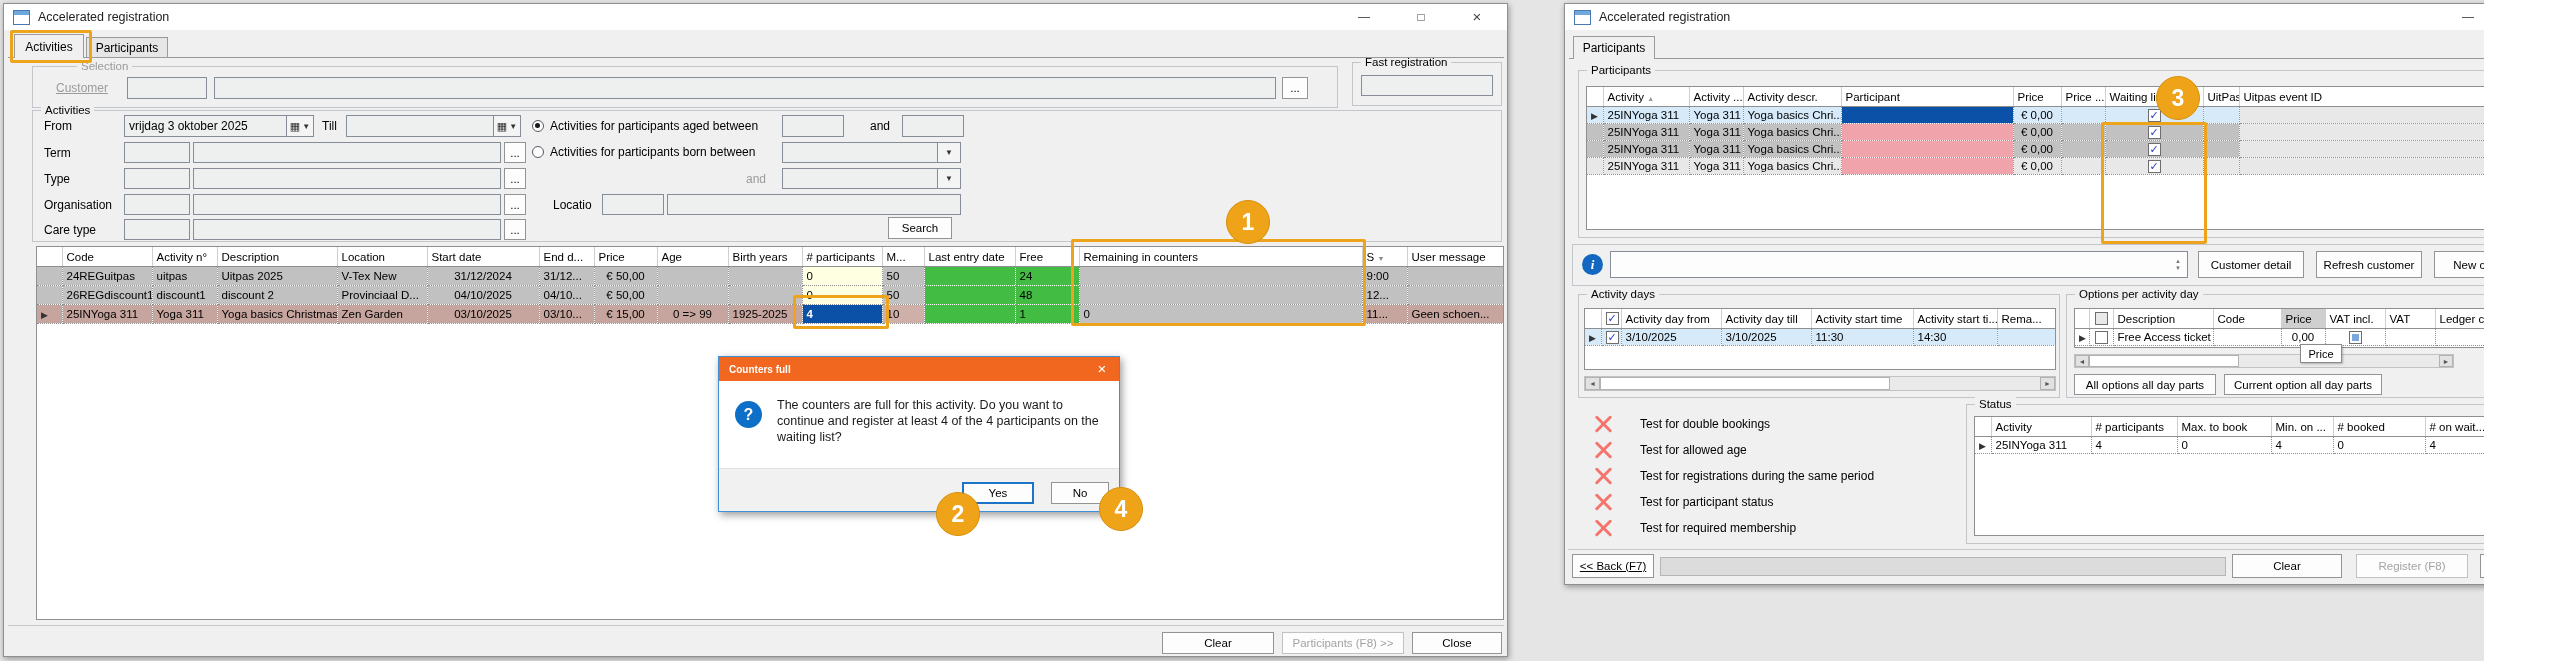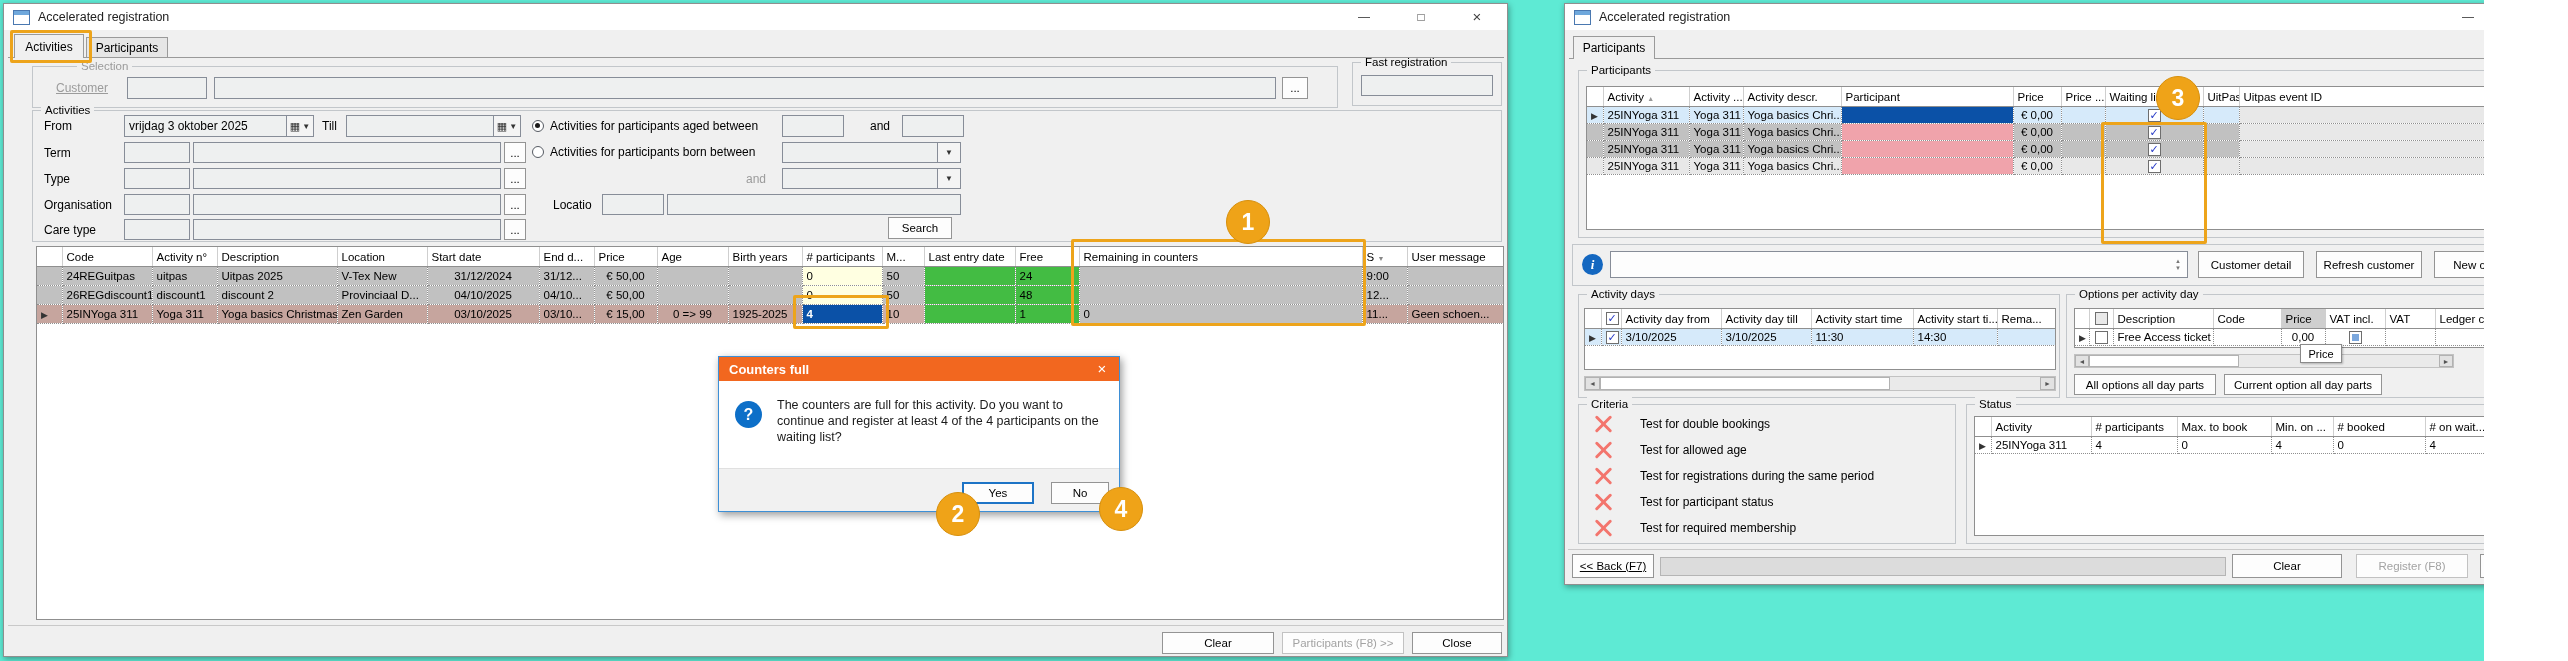--- a/index.html
+++ b/index.html
@@ -1,17 +1,17 @@
 <!DOCTYPE html>
 <html><head>
 <meta charset="utf-8">
 <style>
   html,body{margin:0;padding:0;background:#ffffff;}
   body{font-family:"Liberation Sans","DejaVu Sans",sans-serif;color:#000;}
-  .canvas{position:relative;width:2484px;height:661px;background:#5eead4;overflow:hidden;}
+  .canvas{position:relative;width:2484px;height:661px;background:#e5e5e5;overflow:hidden;}
   .abs{position:absolute;}
   .win{position:absolute;background:#f0f0f0;border:1px solid #8f8f8f;box-shadow:1px 2px 6px rgba(0,0,0,.35);box-sizing:border-box;}
   .titlebar{position:absolute;left:0;top:0;right:0;height:26px;background:#fff;display:flex;align-items:center;}
   .wicon{width:15px;height:13px;border:1px solid #4a78b0;background:#fff;margin:0 8px 0 9px;position:relative;}
   .wicon::before{content:"";position:absolute;left:0;top:0;right:0;height:4px;background:#6fa8dc;}
   .wtitle{font-size:12.5px;color:#222;}
   .wctl{position:absolute;top:2px;width:30px;height:21px;display:flex;align-items:center;justify-content:center;font-size:12px;color:#444;}
   .tab{position:absolute;background:#f0f0f0;border:1px solid #9a9a9a;border-bottom:none;font-size:12px;display:flex;align-items:center;justify-content:center;z-index:3;box-sizing:border-box;}
   .tab.inactive{background:#e6e6e6;z-index:1;}
   .hline{position:absolute;height:1px;background:#9a9a9a;z-index:2;}
@@ -45,21 +45,21 @@
   .xm::before,.xm::after{content:"";position:absolute;left:8px;top:-1px;width:3px;height:22px;background:#f3756d;border-radius:2px;}
   .xm::before{transform:rotate(45deg);} .xm::after{transform:rotate(-45deg);}
   .sb{position:absolute;background:#eaeaea;border:1px solid #c2c2c2;display:flex;align-items:stretch;box-sizing:border-box;}
   .sb .ar{background:#e2e2e2;border:1px solid #b2b2b2;font-size:7px;color:#555;display:flex;align-items:center;justify-content:center;box-sizing:border-box;}
   .sb .thm{background:#fff;border:1px solid #b2b2b2;box-sizing:border-box;}
   .sb .trk{flex:1;}
   .infoicon{position:absolute;width:21px;height:21px;border-radius:50%;background:#1467c0;color:#fff;font-weight:700;font-size:13px;display:flex;align-items:center;justify-content:center;font-family:"Liberation Serif","DejaVu Serif",serif;font-style:italic;}
   .spin{position:absolute;width:12px;display:flex;flex-direction:column;align-items:center;justify-content:center;font-size:6px;color:#777;gap:1px;}
   
   .dlg{position:absolute;background:#fff;border:1px solid #3d8fd6;box-shadow:2px 3px 8px rgba(0,0,0,.4);z-index:40;box-sizing:border-box;}
-  .dlg .dtitle{position:absolute;left:0;top:0;right:0;height:24px;background:#f2671f;color:#fff;display:flex;align-items:center;font-size:13px;font-weight:700;padding-left:10px;box-sizing:border-box;}
+  .dlg .dtitle{position:absolute;left:0;top:0;right:0;height:24px;background:#f2671f;color:#fff;display:flex;align-items:center;font-size:10px;font-weight:700;padding-left:10px;box-sizing:border-box;}
   .dlg .dclose{position:absolute;right:8px;top:3px;color:#fff;font-weight:400;font-size:15px;width:18px;text-align:center;}
   .qicon{position:absolute;width:27px;height:27px;border-radius:50%;background:#0d6fc8;color:#fff;font-weight:700;font-size:16px;display:flex;align-items:center;justify-content:center;}
   .dfoot{position:absolute;left:0;right:0;bottom:0;height:42px;background:#f1f1f1;border-top:1px solid #e0e0e0;}
   
   .ann-rect{position:absolute;border:3px solid #eda41b;border-radius:2px;z-index:55;pointer-events:none;}
   .ann-circle{position:absolute;width:42px;height:42px;border-radius:50%;background:#efa318;border:1px solid #d78f0b;color:#fff;font-size:23px;font-weight:700;display:flex;align-items:center;justify-content:center;z-index:60;}
   .tt{position:absolute;background:#fff;border:1px solid #8a8a8a;font-size:11px;display:flex;align-items:center;justify-content:center;z-index:8;box-shadow:1px 1px 2px rgba(0,0,0,.25);}
 </style>
 </head>
 <body>
@@ -481,23 +481,20 @@
   <div class="tt" style="left:2300px;top:344px;width:40px;height:17px;">Price</div>
   <div class="sb" style="left:2074px;top:354px;width:380px;height:14px;">
     <div class="ar" style="width:14px;">◄</div>
     <div class="thm" style="width:150px;"></div>
     <div class="trk"></div>
     <div class="ar" style="width:14px;">►</div>
   </div>
   <div class="btn" style="left:2074px;top:374px;width:142px;height:21px;">All options all day parts</div>
   <div class="btn" style="left:2224px;top:374px;width:158px;height:21px;">Current option all day parts</div>
 
-  <div class="grp" style="left:1578px;top:404px;width:378px;height:140px;">
-    <span class="lg">Criteria</span>
-  </div>
   <div class="xm" style="left:1594px;top:414px;"></div>
   <span class="lbl" style="left:1640px;top:417px;">Test for double bookings</span>
   <div class="xm" style="left:1594px;top:440px;"></div>
   <span class="lbl" style="left:1640px;top:443px;">Test for allowed age</span>
   <div class="xm" style="left:1594px;top:466px;"></div>
   <span class="lbl" style="left:1640px;top:469px;">Test for registrations during the same period</span>
   <div class="xm" style="left:1594px;top:492px;"></div>
   <span class="lbl" style="left:1640px;top:495px;">Test for participant status</span>
   <div class="xm" style="left:1594px;top:518px;"></div>
   <span class="lbl" style="left:1640px;top:521px;">Test for required membership</span>

